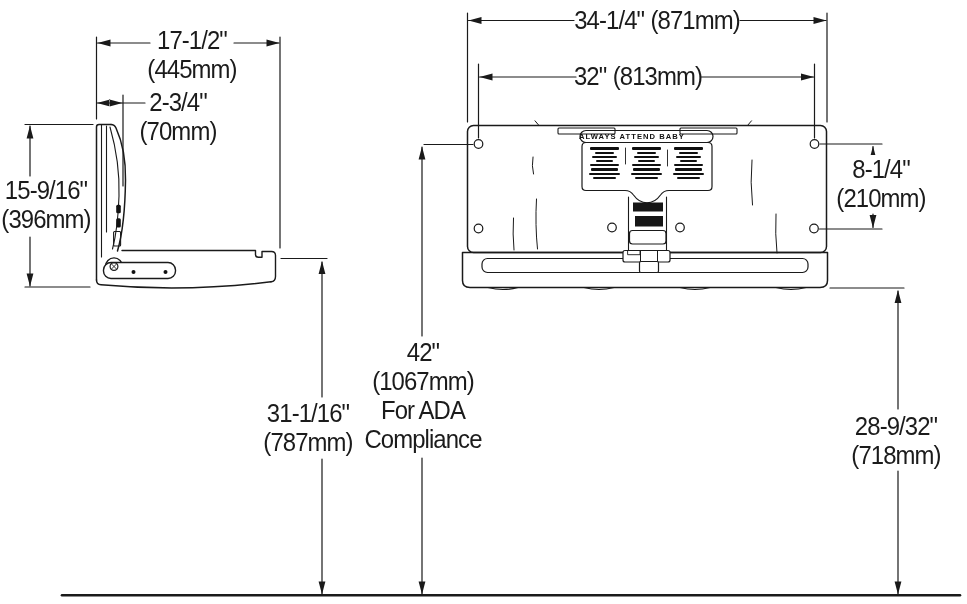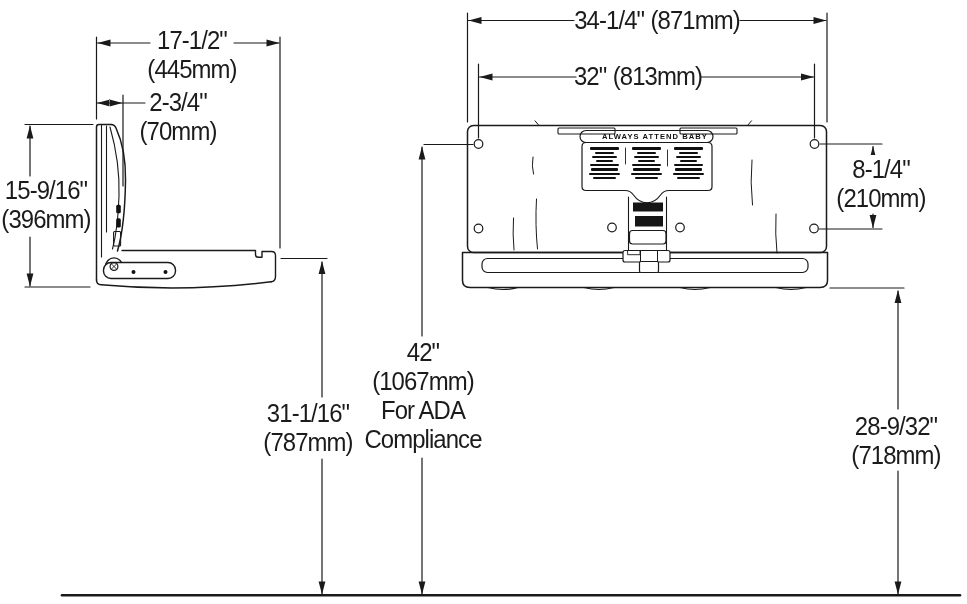--- a/index.html
+++ b/index.html
@@ -180,21 +180,21 @@
       <i></i>
       <i></i>
       <i></i>
       <i></i>
       <i></i>
       <i></i>
       <i></i>
       <i></i>
     </div>
 
-<div class="badge-text" style="left:655px;top:132px">ALWAYS ATTEND BABY</div>
+<div class="badge-text" style="left:632px;top:132px">ALWAYS ATTEND BABY</div>
 
 <div class="dim" style="left:192px;top:26px">
   <span class="ln">17-1/2"</span>
   <span class="ln">(445mm)</span>
 </div>
 
 <div class="dim" style="left:178px;top:88px">
   <span class="ln">2-3/4"</span>
   <span class="ln">(70mm)</span>
 </div>

